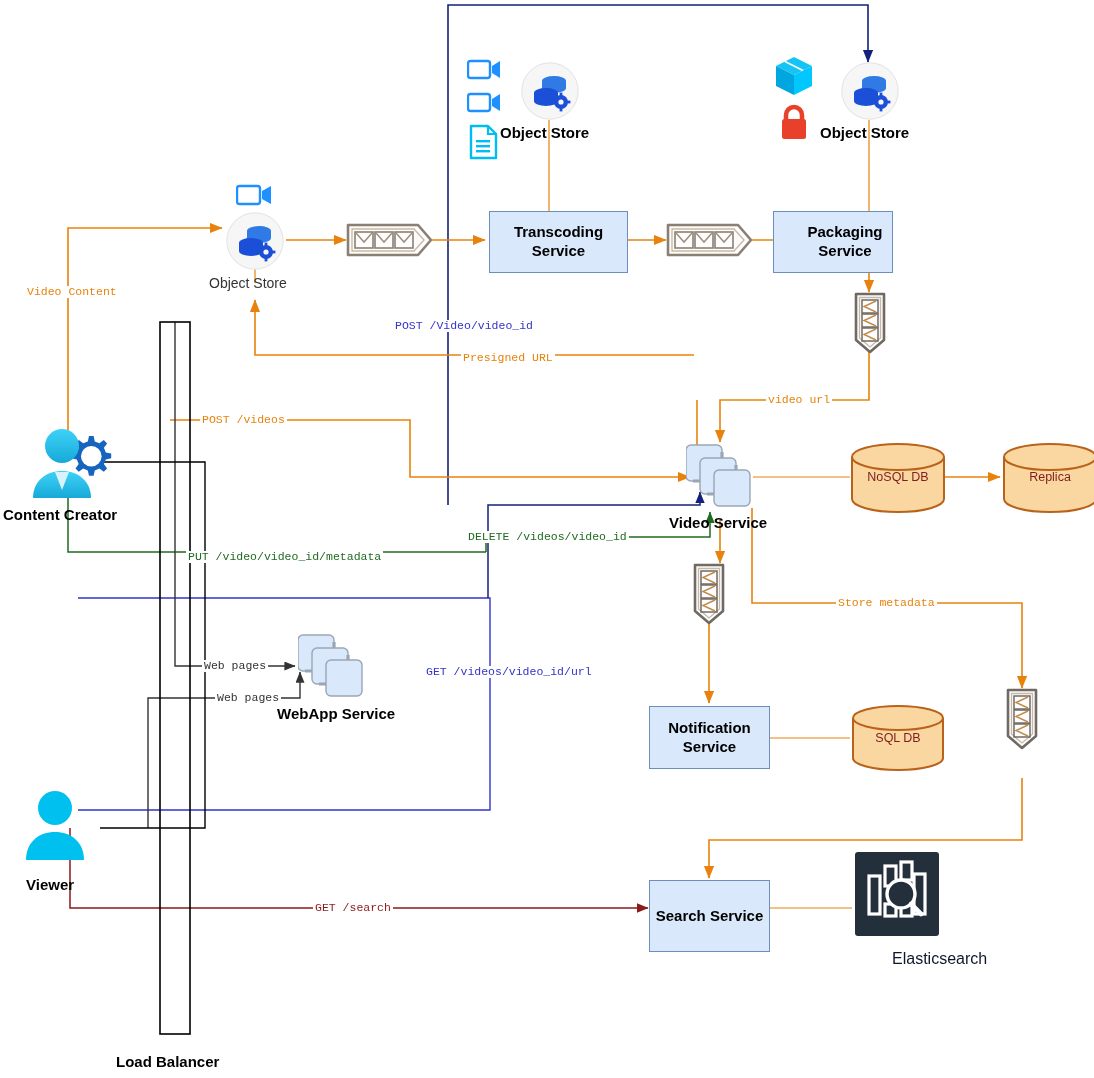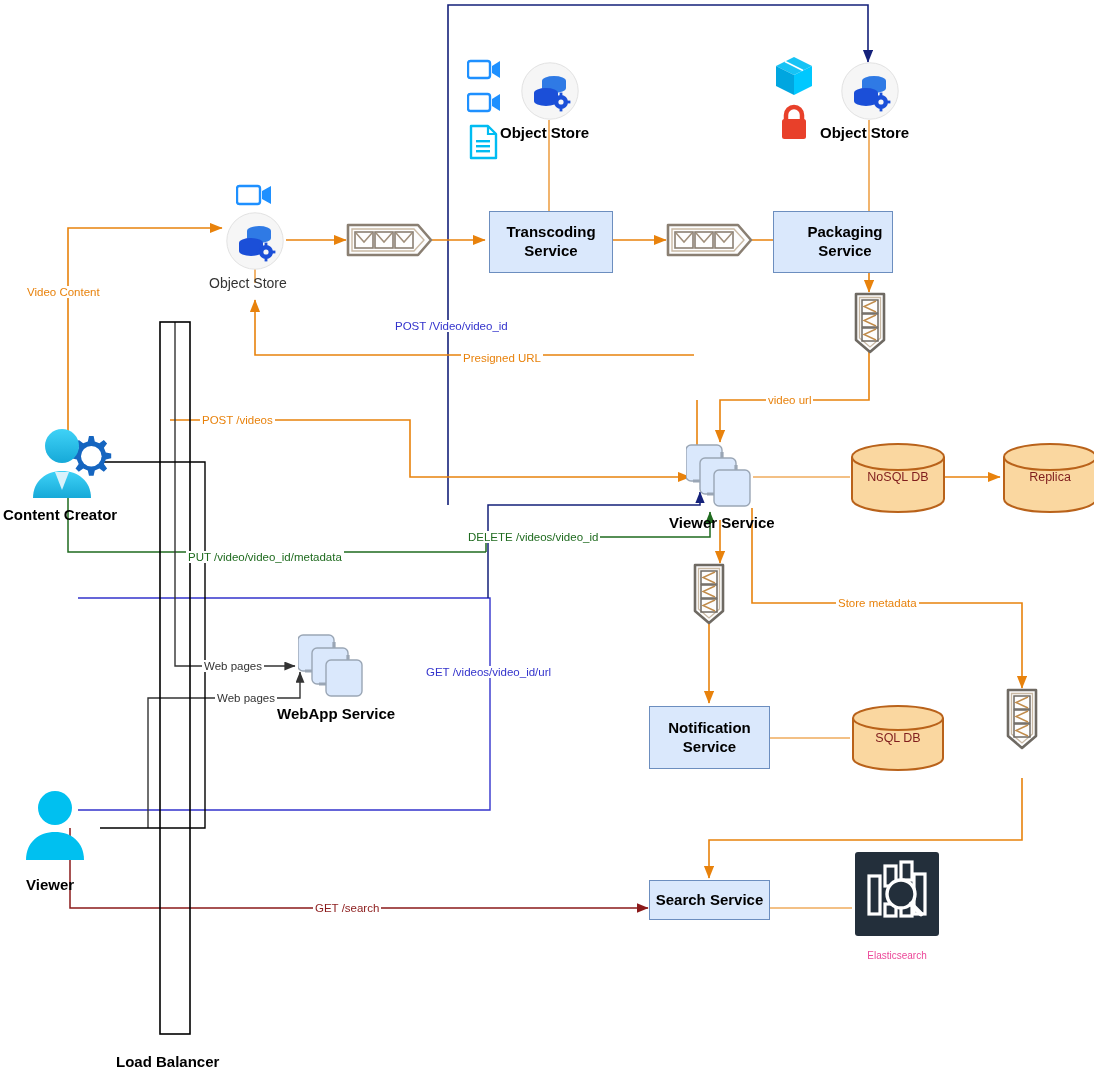--- a/index.html
+++ b/index.html
@@ -10,23 +10,23 @@
   .node{position:absolute;box-sizing:border-box;}
 
   .svcbox{
     background:#dae8fc;border:1px solid #6c8ebf;
     display:flex;align-items:center;justify-content:center;text-align:center;
     font-weight:bold;font-size:15px;color:#000;line-height:1.25;
   }
 
   .caption{position:absolute;font-weight:bold;font-size:15px;color:#000;white-space:nowrap;}
   .caption.thin{font-weight:normal;font-size:14px;color:#333;}
-  .caption.small{font-weight:normal;font-size:10px;color:#ec4899;}
-
-  .edgelabel{position:absolute;white-space:nowrap;font-size:11.5px;background:#fff;padding:0 2px;line-height:12px;}
+  .caption.small{font-weight:normal;font-size:16px;color:#0f172a;margin-left:37px;}
+
+  .edgelabel{position:absolute;white-space:nowrap;font-size:11.5px;background:#fff;padding:0 2px;line-height:12px;font-family:Liberation Mono, monospace;}
   .el-orange{color:#e8820c;}
   .el-blue{color:#3333cc;}
   .el-green{color:#1f6b1f;}
   .el-dark{color:#333;}
   .el-maroon{color:#8b1a1a;}
 
   .dbcyl{position:absolute;}
   .dblabel{position:absolute;font-size:12.5px;color:#7f1d1d;white-space:nowrap;text-align:center;}
 </style>
 </head>
@@ -260,52 +260,52 @@
         <rect x="9" y="22" width="16" height="13"></rect>
         <rect x="9" y="36" width="16" height="13"></rect>
     </g>
     <g fill="none" stroke="#c08b4a" stroke-width="1.4">
       <path d="M23,9 L11,14.5 L23,20"></path>
         <path d="M23,23 L11,28.5 L23,34"></path>
         <path d="M23,37 L11,42.5 L23,48"></path>
     </g>
   </svg>
 
-  <div class="node svcbox" style="left:489px;top:211px;width:124px;height:62px;">
+  <div class="node svcbox" style="left:489px;top:211px;width:139px;height:62px;">
     <span>
       <span>Transcoding</span><br><span>Service</span>
     </span>
   </div>
 
   <div class="node svcbox" style="left:773px;top:211px;width:120px;height:62px;padding-left:24px;">
     <span>
       <span>Packaging</span><br><span>Service</span>
     </span>
   </div>
 
   <div class="node svcbox" style="left:649px;top:706px;width:121px;height:63px;">
     <span>
       <span>Notification</span><br><span>Service</span>
     </span>
   </div>
 
-  <div class="node svcbox" style="left:649px;top:880px;width:121px;height:40px;">
+  <div class="node svcbox" style="left:649px;top:880px;width:121px;height:72px;">
     <span>Search Service</span>
   </div>
 
   <svg class="node" style="left:686px;top:440px;width:72px;height:70px;">
     <g>
       <path d="M5,5 h26 a5,5 0 0 1 5,5 v26 a5,5 0 0 1 -5,5 h-26 a5,5 0 0 1 -5,-5 v-26 a5,5 0 0 1 5,-5 z" fill="#dae8fc" stroke="#9aa6b5" stroke-width="1.4"></path>
       <path d="M36,12 v24 a5,5 0 0 1 -5,5 h-24" fill="none" stroke="#9aa6b5" stroke-width="3.2"></path>
       <path d="M19,18 h26 a5,5 0 0 1 5,5 v26 a5,5 0 0 1 -5,5 h-26 a5,5 0 0 1 -5,-5 v-26 a5,5 0 0 1 5,-5 z" fill="#dae8fc" stroke="#9aa6b5" stroke-width="1.4"></path>
       <path d="M50,25 v24 a5,5 0 0 1 -5,5 h-24" fill="none" stroke="#9aa6b5" stroke-width="3.2"></path>
       <path d="M33,30 h26 a5,5 0 0 1 5,5 v26 a5,5 0 0 1 -5,5 h-26 a5,5 0 0 1 -5,-5 v-26 a5,5 0 0 1 5,-5 z" fill="#dae8fc" stroke="#9aa6b5" stroke-width="1.4"></path>
     </g>
   </svg>
-  <div class="caption" style="left:669px;top:514px;">Viewer Service</div>
+  <div class="caption" style="left:669px;top:514px;">Video Service</div>
 
   <svg class="node" style="left:298px;top:630px;width:72px;height:70px;">
     <g>
       <path d="M5,5 h26 a5,5 0 0 1 5,5 v26 a5,5 0 0 1 -5,5 h-26 a5,5 0 0 1 -5,-5 v-26 a5,5 0 0 1 5,-5 z" fill="#dae8fc" stroke="#9aa6b5" stroke-width="1.4"></path>
       <path d="M36,12 v24 a5,5 0 0 1 -5,5 h-24" fill="none" stroke="#9aa6b5" stroke-width="3.2"></path>
       <path d="M19,18 h26 a5,5 0 0 1 5,5 v26 a5,5 0 0 1 -5,5 h-26 a5,5 0 0 1 -5,-5 v-26 a5,5 0 0 1 5,-5 z" fill="#dae8fc" stroke="#9aa6b5" stroke-width="1.4"></path>
       <path d="M50,25 v24 a5,5 0 0 1 -5,5 h-24" fill="none" stroke="#9aa6b5" stroke-width="3.2"></path>
       <path d="M33,30 h26 a5,5 0 0 1 5,5 v26 a5,5 0 0 1 -5,5 h-26 a5,5 0 0 1 -5,-5 v-26 a5,5 0 0 1 5,-5 z" fill="#dae8fc" stroke="#9aa6b5" stroke-width="1.4"></path>
     </g>
   </svg>

